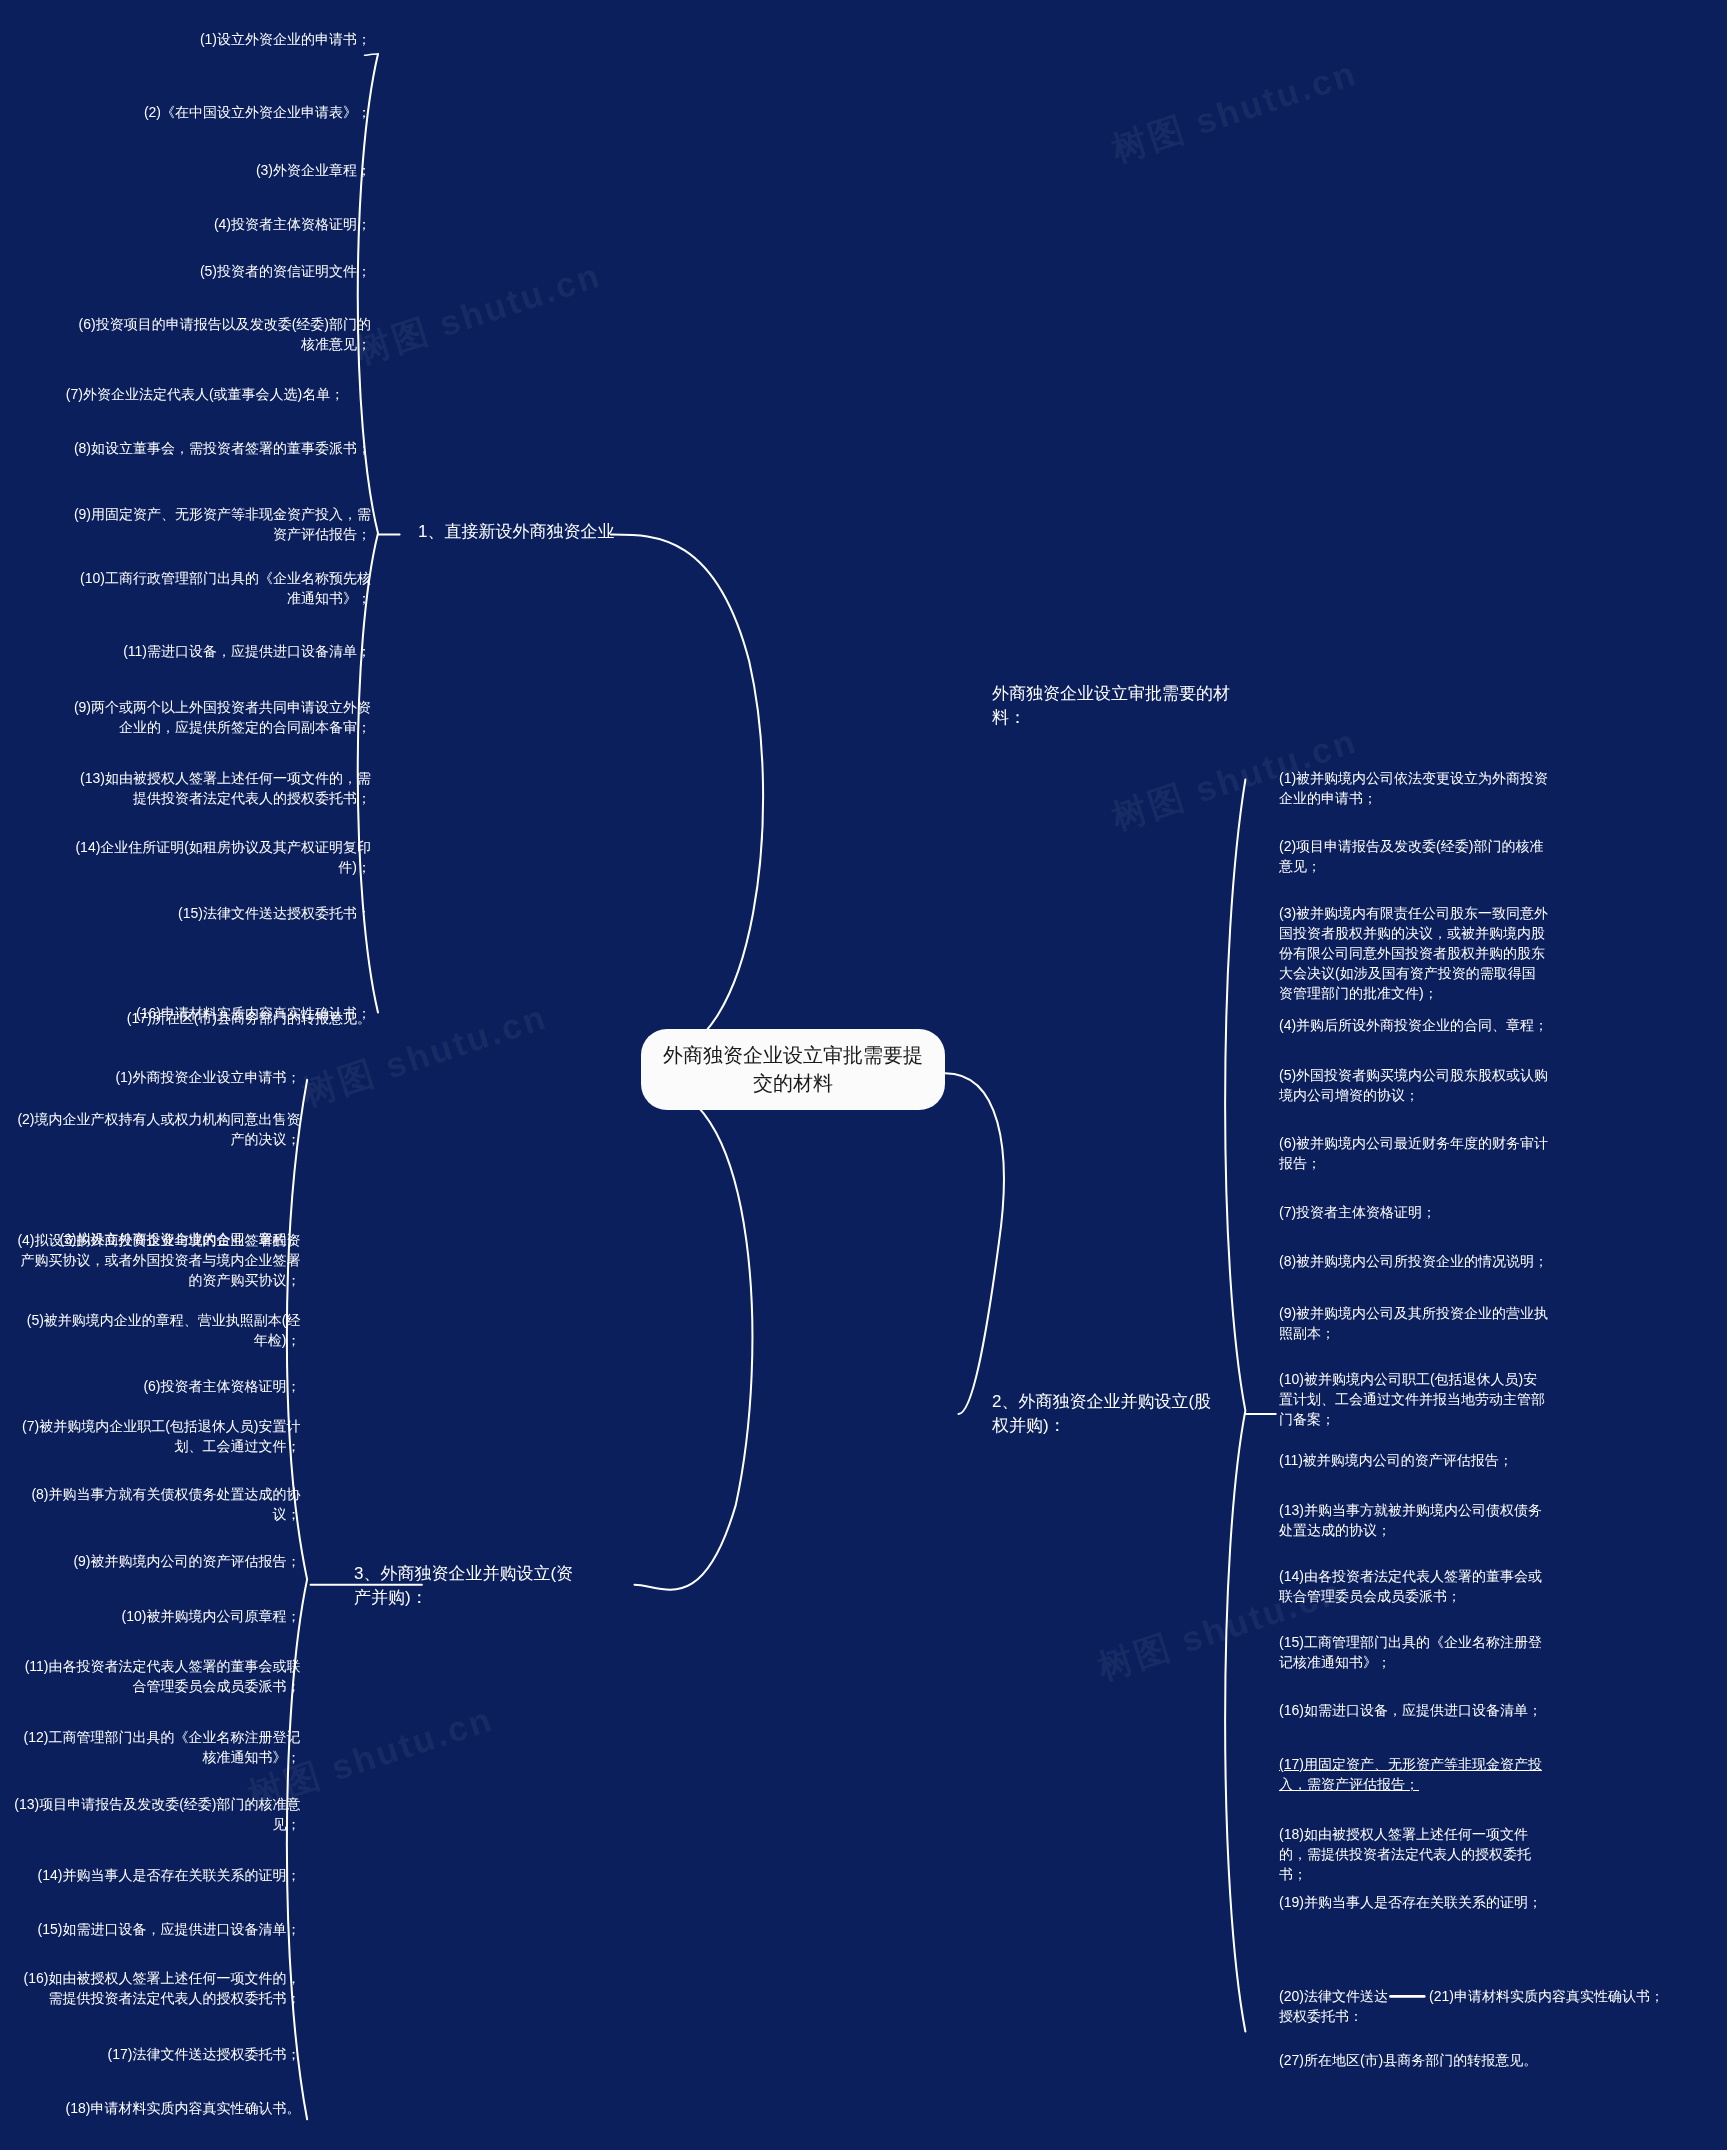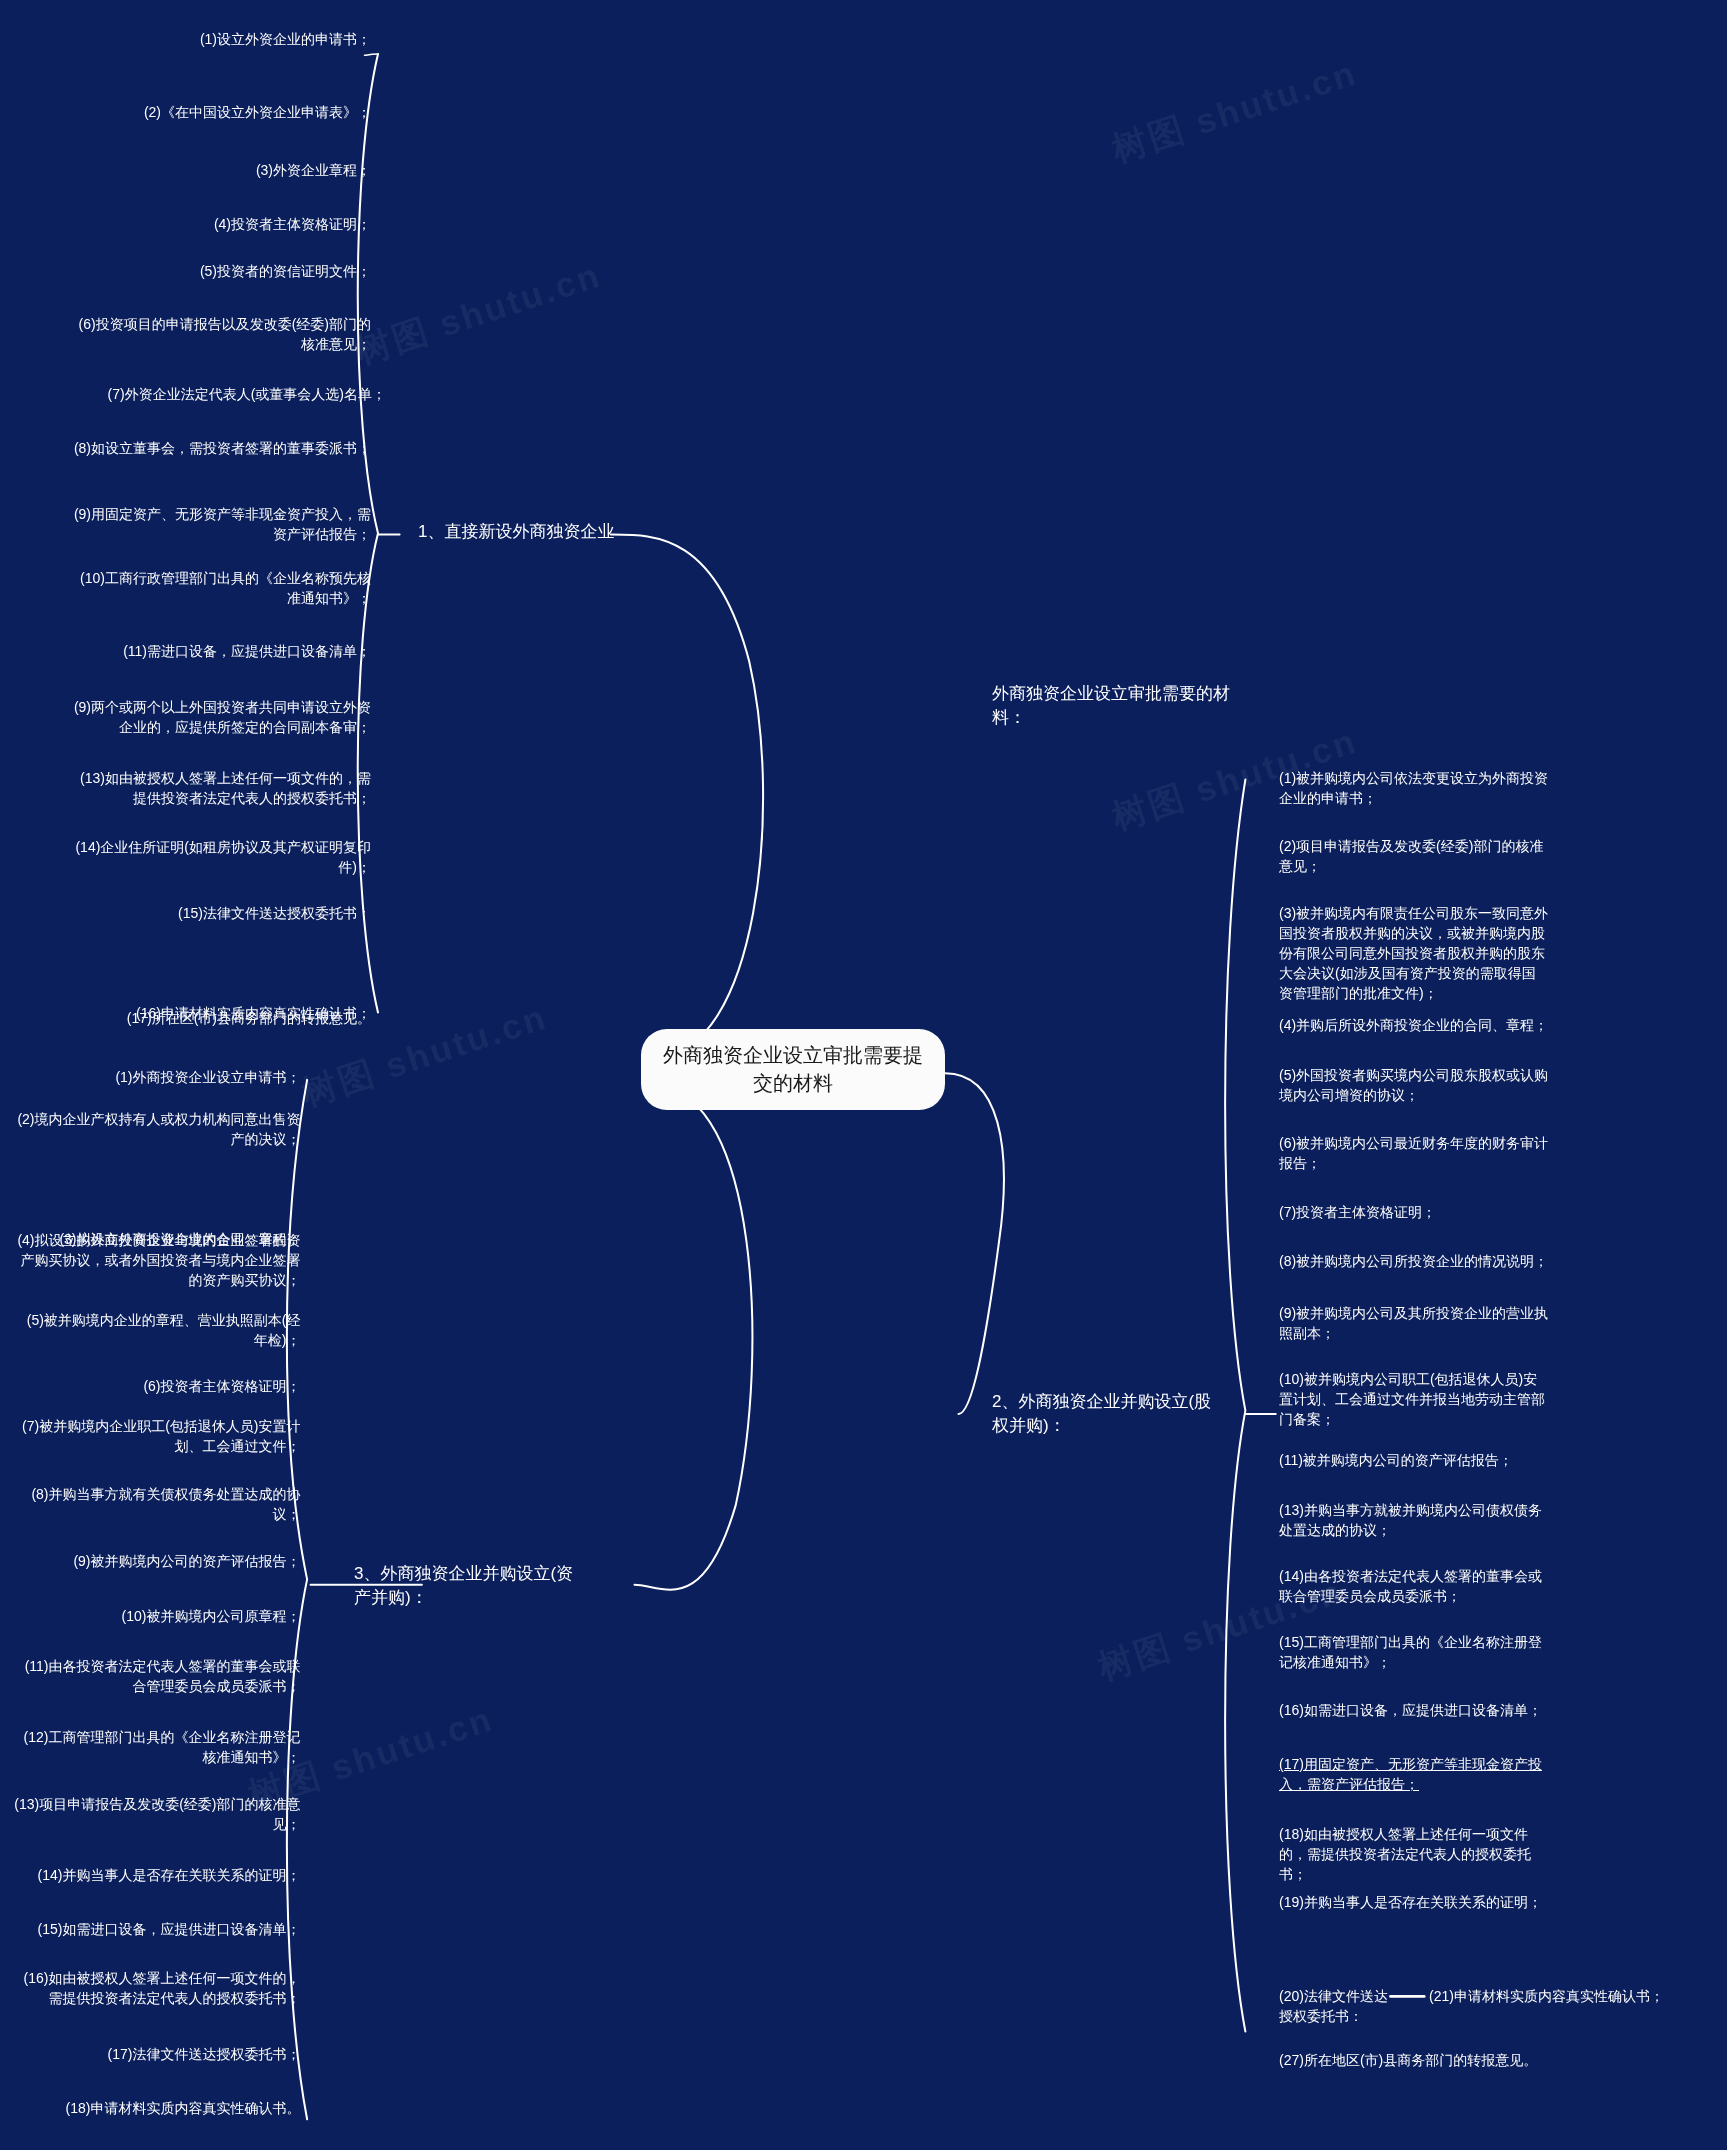--- a/index.html
+++ b/index.html
@@ -131,21 +131,21 @@
   <div class="branch-label" style="left:354px; top:1562px; width:223px;">
     <span>3、外商独资企业并购设立(资产并购)：</span>
   </div>
 
   <div class="node leaf-l" style="left:67px; top:30px;   width:304px;">(1)设立外资企业的申请书；</div>
   <div class="node leaf-l" style="left:67px; top:103px;  width:304px;">(2)《在中国设立外资企业申请表》；</div>
   <div class="node leaf-l" style="left:67px; top:161px;  width:304px;">(3)外资企业章程；</div>
   <div class="node leaf-l" style="left:67px; top:215px;  width:304px;">(4)投资者主体资格证明；</div>
   <div class="node leaf-l" style="left:67px; top:262px;  width:304px;">(5)投资者的资信证明文件；</div>
   <div class="node leaf-l" style="left:67px; top:315px;  width:304px;">(6)投资项目的申请报告以及发改委(经委)部门的核准意见；</div>
-  <div class="node leaf-l" style="left:82px; top:385px;  width:304px;">(7)外资企业法定代表人(或董事会人选)名单；</div>
+  <div class="node leaf-l" style="left:53px; top:385px;  width:304px;text-align:center;">(7)外资企业法定代表人(或董事会人选)名单；</div>
   <div class="node leaf-l" style="left:67px; top:439px;  width:304px;">(8)如设立董事会，需投资者签署的董事委派书；</div>
   <div class="node leaf-l" style="left:67px; top:505px;  width:304px;">(9)用固定资产、无形资产等非现金资产投入，需资产评估报告；</div>
   <div class="node leaf-l" style="left:67px; top:569px;  width:304px;">(10)工商行政管理部门出具的《企业名称预先核准通知书》；</div>
   <div class="node leaf-l" style="left:67px; top:642px;  width:304px;">(11)需进口设备，应提供进口设备清单；</div>
   <div class="node leaf-l" style="left:67px; top:698px; width:304px;">(9)两个或两个以上外国投资者共同申请设立外资企业的，应提供所签定的合同副本备审；</div>
   <div class="node leaf-l" style="left:67px; top:769px; width:304px;">(13)如由被授权人签署上述任何一项文件的，需提供投资者法定代表人的授权委托书；</div>
   <div class="node leaf-l" style="left:67px; top:838px; width:304px;">(14)企业住所证明(如租房协议及其产权证明复印件)；</div>
   <div class="node leaf-l" style="left:67px; top:904px; width:304px;">(15)法律文件送达授权委托书；</div>
   <div class="node leaf-l" style="left:67px; top:1004px; width:304px;text-align:right;">(16)申请材料实质内容真实性确认书；</div>
   <div class="node leaf-l" style="left:67px; top:1009px; width:304px;">(17)所在区(市)县商务部门的转报意见。</div>

